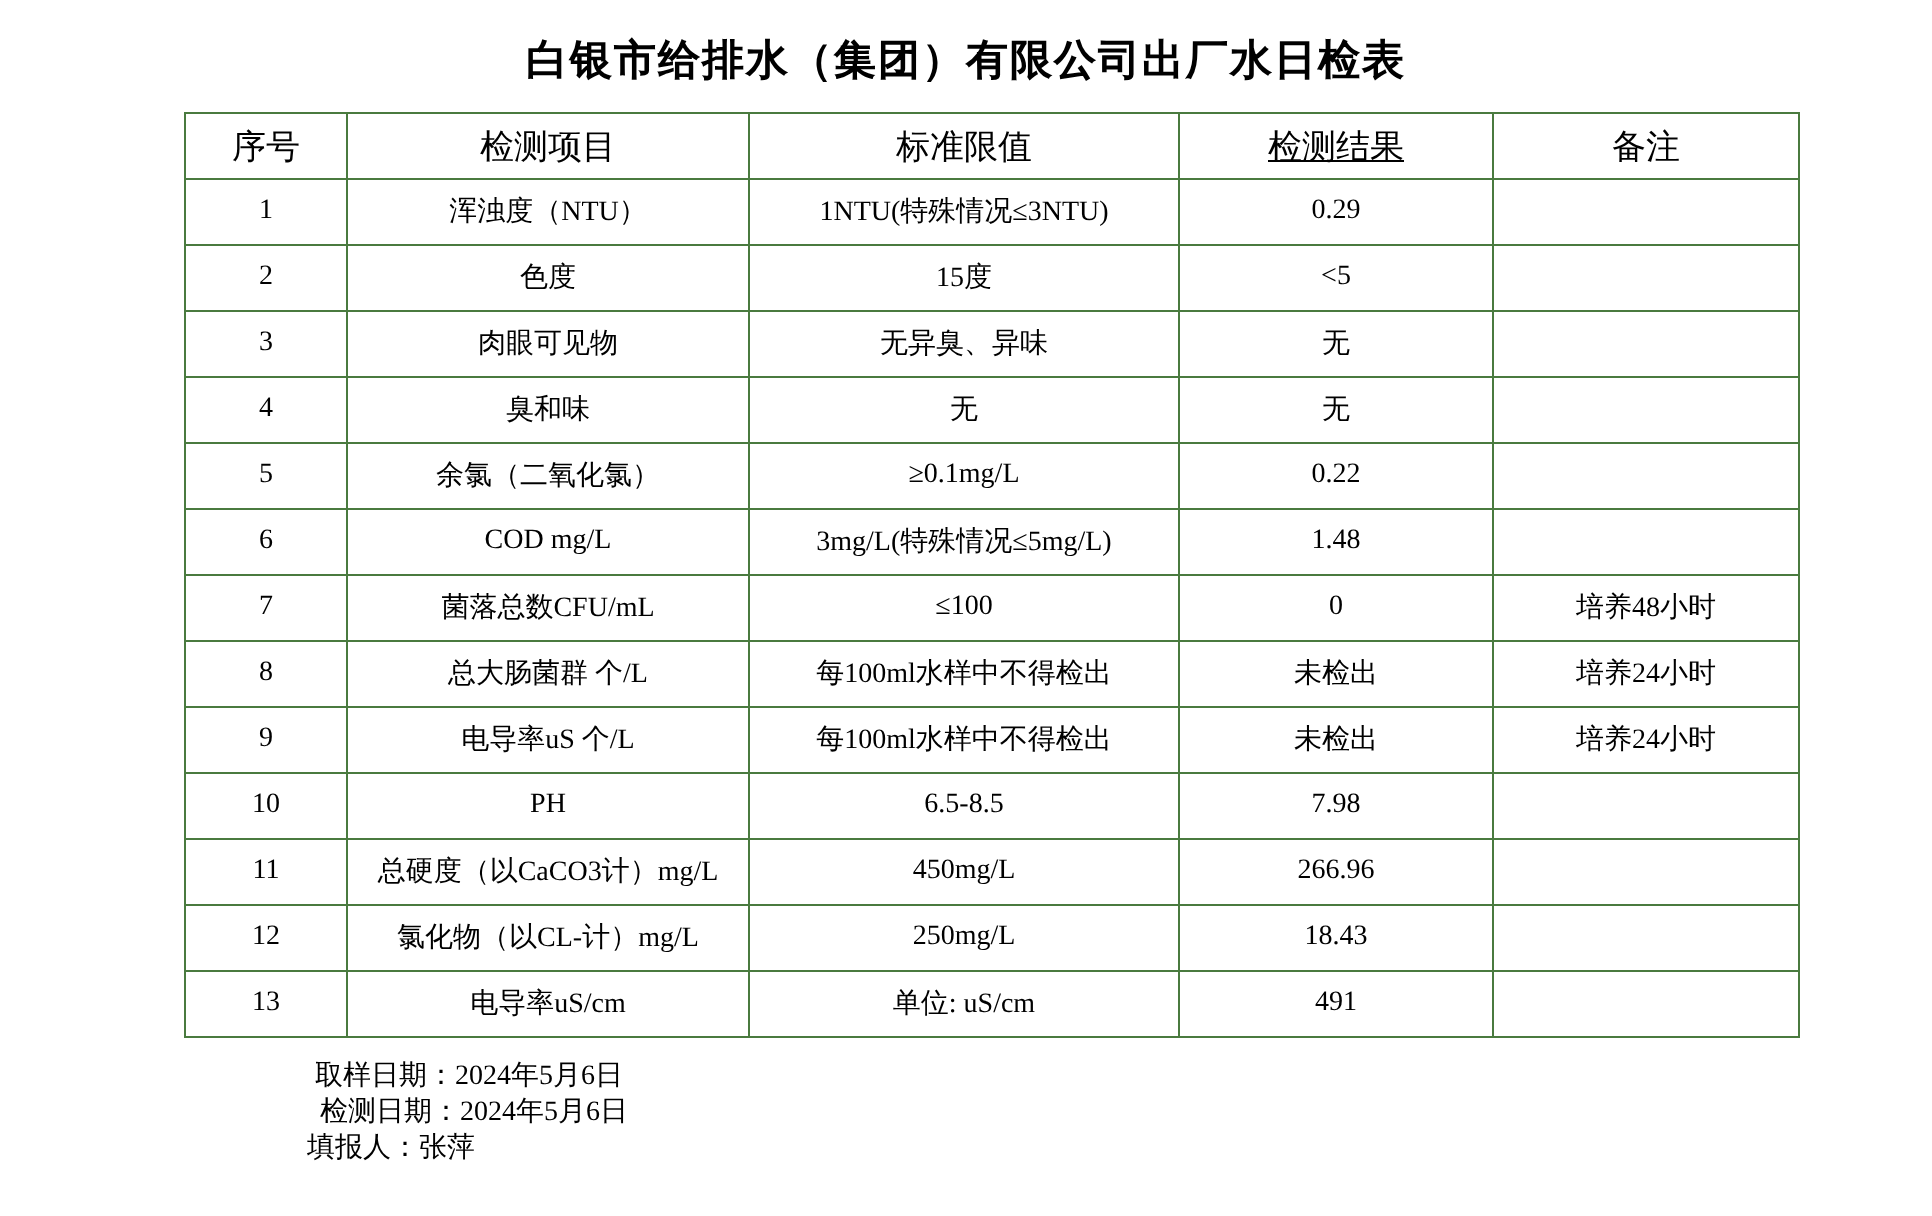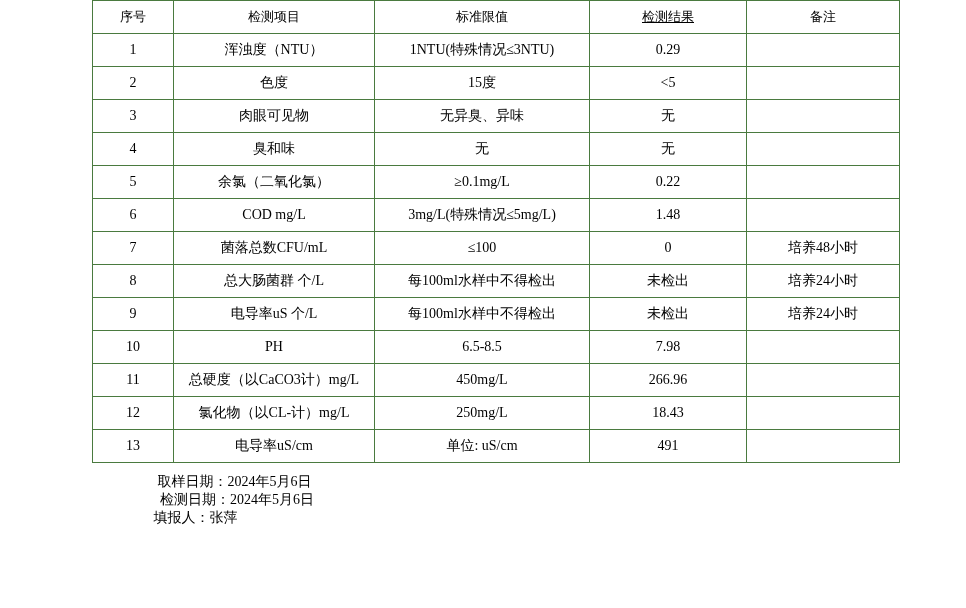--- a/index.html
+++ b/index.html
@@ -44,21 +44,21 @@
     font-size: 14px;
     font-weight: normal;
     text-align: center;
     vertical-align: middle;
     padding: 0 2px;
     font-family: "Liberation Serif", "DejaVu Serif", serif;
     white-space: nowrap;
     overflow: hidden;
   }
   table.report thead td {
-    font-size: 13px;
+    font-size: 17px;
   }
   .col-no { width: 76px; }
   .col-item { width: 196px; }
   .col-limit { width: 210px; }
   .col-result { width: 152px; text-decoration: underline; }
   .col-remark { width: 148px; }
 
   .mono {
     font-family: "Liberation Mono", "DejaVu Sans Mono", monospace;
   }
@@ -76,20 +76,21 @@
   }
   .f1 { width: 285px; }
   .f2 { width: 290px; }
   .f3 { width: 207px; }
 </style>
 </head>
 <body>
 
 <div class="page">
 
+  <div class="doc-title">白银市给排水（集团）有限公司出厂水日检表</div>
 
   <div class="table-wrap">
     <table class="report">
       <thead>
         <tr>
           <td class="col-no">序号</td>
           <td class="col-item">检测项目</td>
           <td class="col-limit">标准限值</td>
           <td class="col-result">检测结果</td>
           <td class="col-remark">备注</td>

